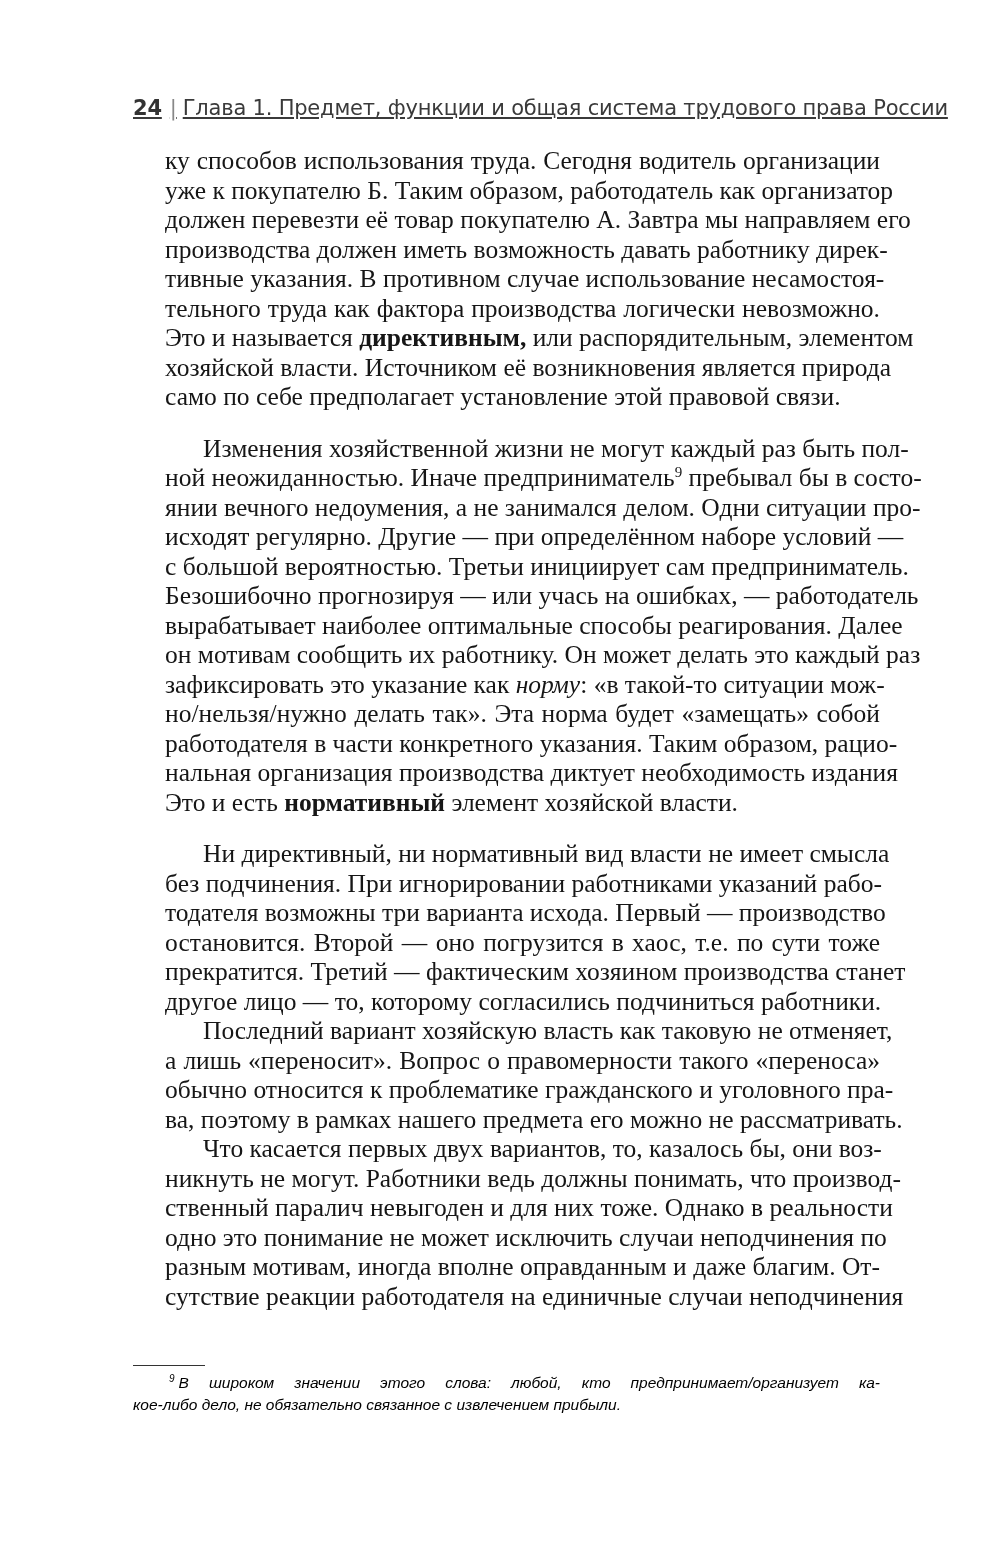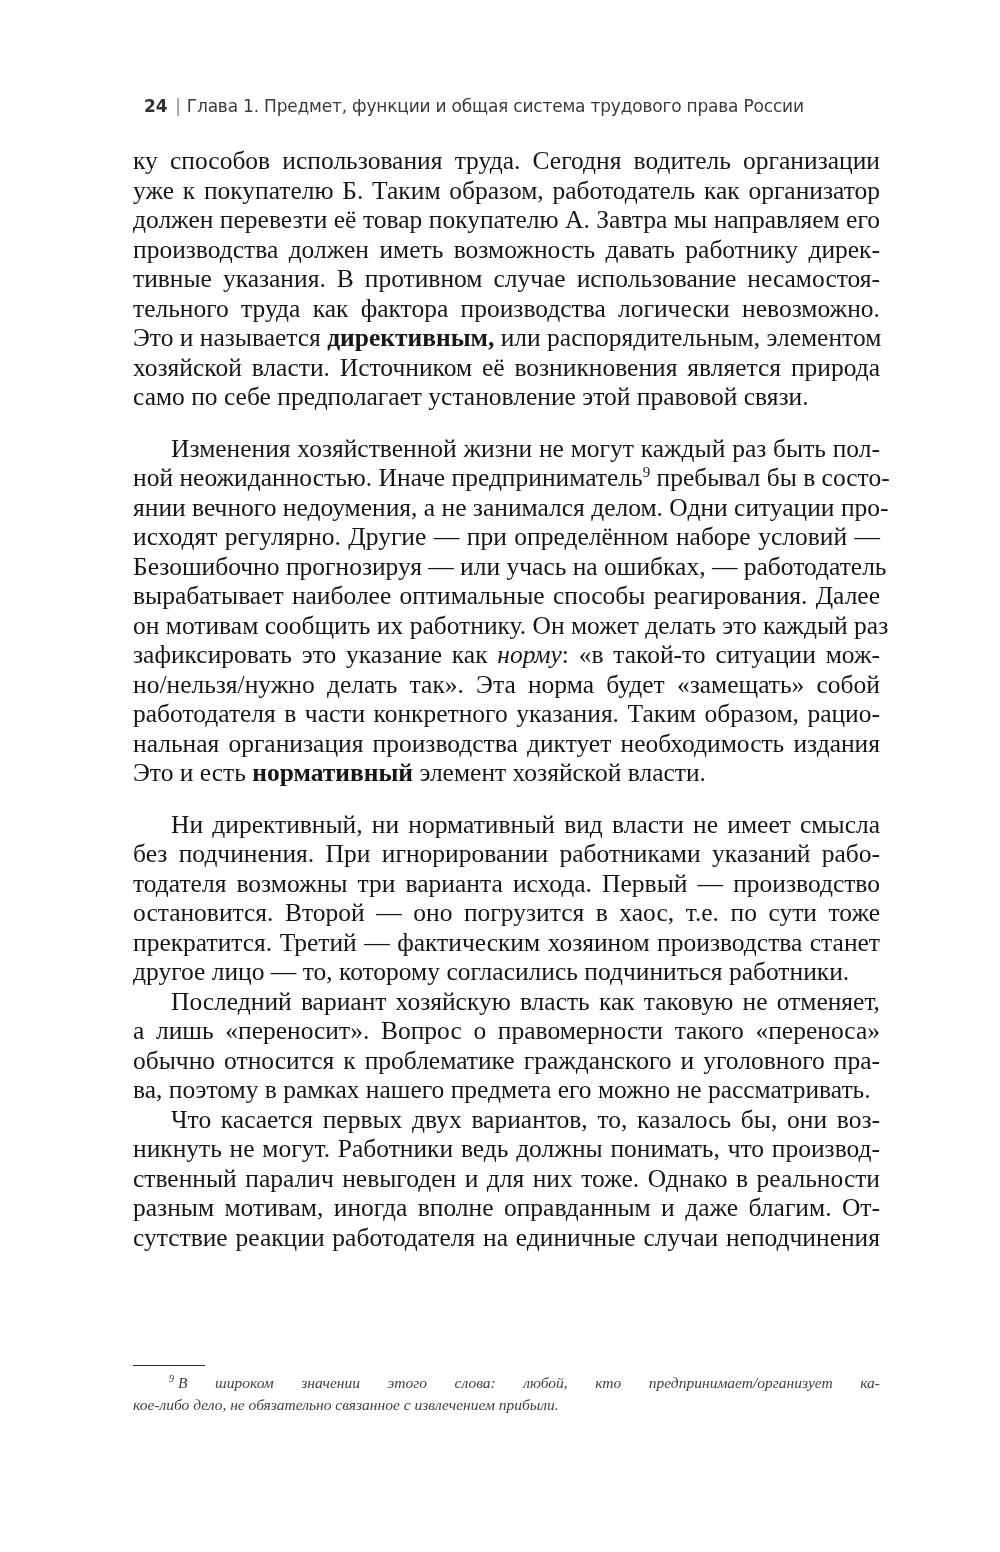--- a/index.html
+++ b/index.html
@@ -9,27 +9,28 @@
     }
     body {
       width: 1000px;
       height: 1552px;
       position: relative;
       overflow: hidden;
       color: #1a1a1a;
     }
     .running-head {
       position: absolute;
-      left: 144px;
+      left: 133px;
       top: 96px;
       font-family: "DejaVu Sans", sans-serif;
-      font-size: 17px;
+      font-size: 21px;
       color: #3a3a3a;
       white-space: nowrap;
       letter-spacing: -0.2px;
+      text-decoration: underline;
     }
     .running-head .page-num {
       font-weight: bold;
       color: #333;
     }
     .running-head .sep {
       color: #888;
       margin: 0 6px 0 8px;
     }
     .body-text {
@@ -41,20 +42,21 @@
       font-size: 25.5px;
       line-height: 29.5px;
       color: #161616;
     }
     .line {
       display: block;
       white-space: nowrap;
       text-align: justify;
       text-align-last: justify;
       height: 29.5px;
+      margin-left: 32px;
     }
     .line.last {
       text-align-last: left;
     }
     .line.indent {
       padding-left: 38px;
     }
     .para-gap {
       display: block;
       height: 22px;
@@ -72,25 +74,25 @@
       top: 1365px;
       width: 72px;
       height: 1px;
       background: #333;
     }
     .footnote {
       position: absolute;
       left: 133px;
       top: 1372px;
       width: 747px;
-      font-family: Liberation Serif, serif;
+      font-family: Liberation Sans, sans-serif;
       font-style: italic;
       font-size: 15.5px;
       line-height: 22px;
-      color: #404040;
+      color: #000000;
     }
     .footnote .fn-line {
       display: block;
       white-space: nowrap;
       text-align: justify;
       text-align-last: justify;
     }
     .footnote .fn-line.first { padding-left: 36px; }
     .footnote .fn-line.last { text-align-last: left; }
     .footnote sup {
@@ -121,20 +123,21 @@
     <span class="line last">само по себе предполагает установление этой правовой связи.</span>
   </div>
 
   <span class="para-gap"></span>
 
   <div>
     <span class="line indent">Изменения хозяйственной жизни не могут каждый раз быть пол-</span>
     <span class="line"><span>ной неожиданностью. Иначе предприниматель</span><sup class="fnref">9</sup><span> пребывал бы в состо-</span></span>
     <span class="line">янии вечного недоумения, а не занимался делом. Одни ситуации про-</span>
     <span class="line">исходят регулярно. Другие — при определённом наборе условий —</span>
+    <span class="line">с большой вероятностью. Третьи инициирует сам предприниматель.</span>
     <span class="line">Безошибочно прогнозируя — или учась на ошибках, — работодатель</span>
     <span class="line">вырабатывает наиболее оптимальные способы реагирования. Далее</span>
     <span class="line">он мотивам сообщить их работнику. Он может делать это каждый раз</span>
     <span class="line"><span>зафиксировать это указание как </span><span class="ital">норму</span><span>: «в такой-то ситуации мож-</span></span>
     <span class="line">но/нельзя/нужно делать так». Эта норма будет «замещать» собой</span>
     <span class="line">работодателя в части конкретного указания. Таким образом, рацио-</span>
     <span class="line">нальная организация производства диктует необходимость издания</span>
     <span class="line last"><span>Это и есть </span><span class="bold">нормативный</span><span> элемент хозяйской власти.</span></span>
   </div>
 
@@ -153,20 +156,21 @@
     <span class="line indent">Последний вариант хозяйскую власть как таковую не отменяет,</span>
     <span class="line">а лишь «переносит». Вопрос о правомерности такого «переноса»</span>
     <span class="line">обычно относится к проблематике гражданского и уголовного пра-</span>
     <span class="line last">ва, поэтому в рамках нашего предмета его можно не рассматривать.</span>
   </div>
 
   <div>
     <span class="line indent">Что касается первых двух вариантов, то, казалось бы, они воз-</span>
     <span class="line">никнуть не могут. Работники ведь должны понимать, что производ-</span>
     <span class="line">ственный паралич невыгоден и для них тоже. Однако в реальности</span>
+    <span class="line">одно это понимание не может исключить случаи неподчинения по</span>
     <span class="line">разным мотивам, иногда вполне оправданным и даже благим. От-</span>
     <span class="line">сутствие реакции работодателя на единичные случаи неподчинения</span>
   </div>
 </div>
 
 <div class="footnote-rule"></div>
 <div class="footnote">
   <span class="fn-line first"><sup>9</sup><span>В широком значении этого слова: любой, кто предпринимает/организует ка-</span></span>
   <span class="fn-line last">кое-либо дело, не обязательно связанное с извлечением прибыли.</span>
 </div>

